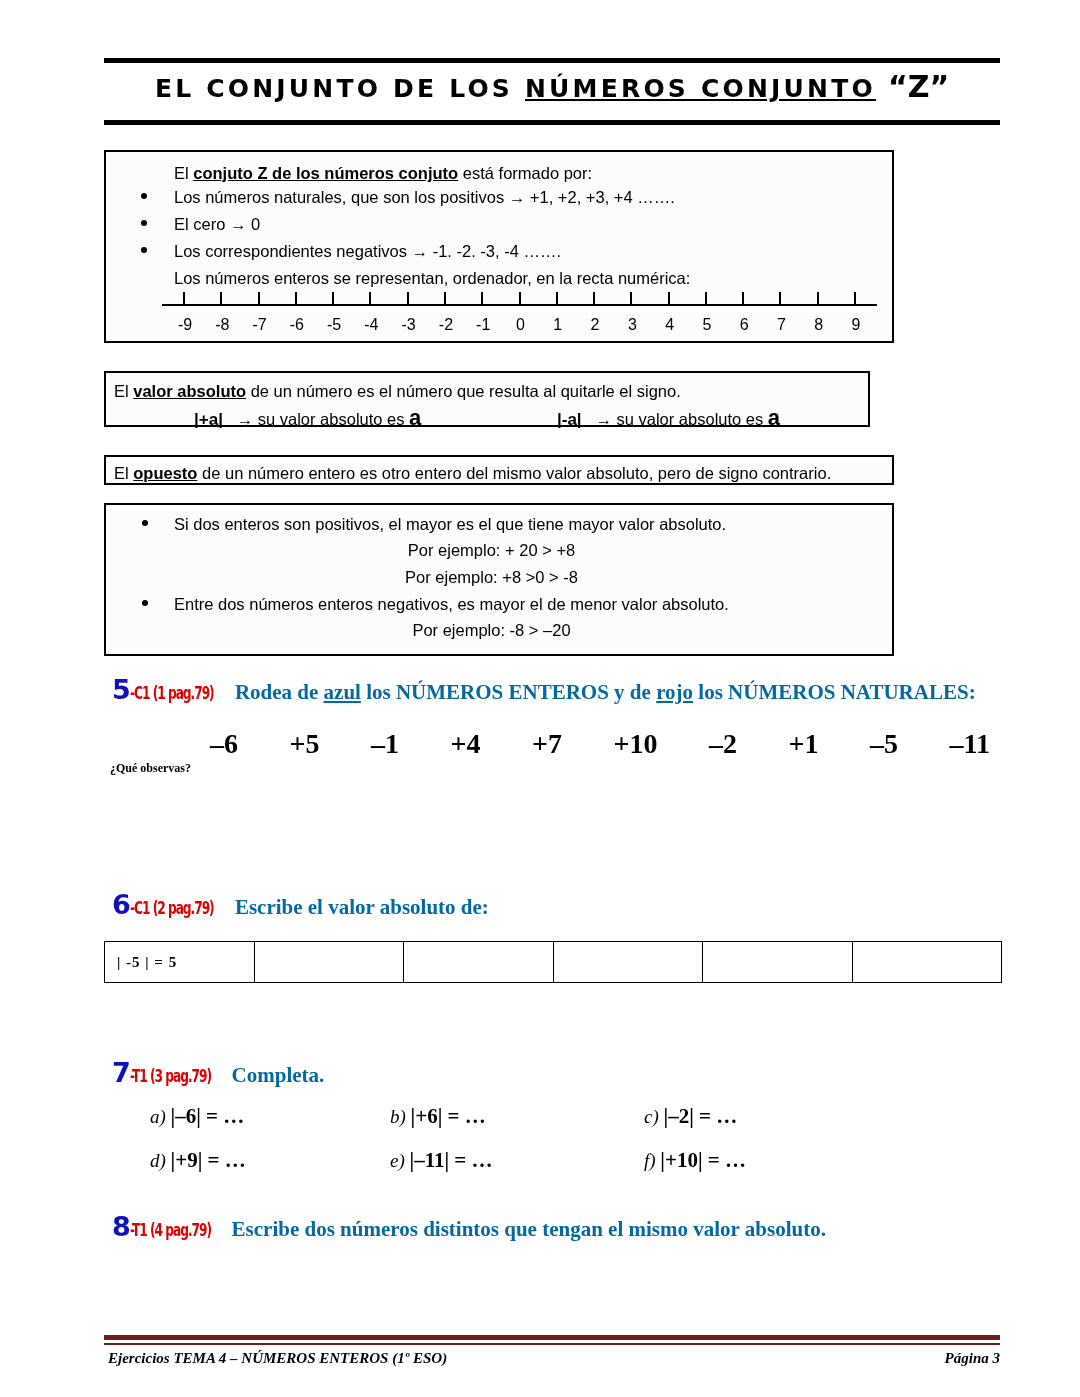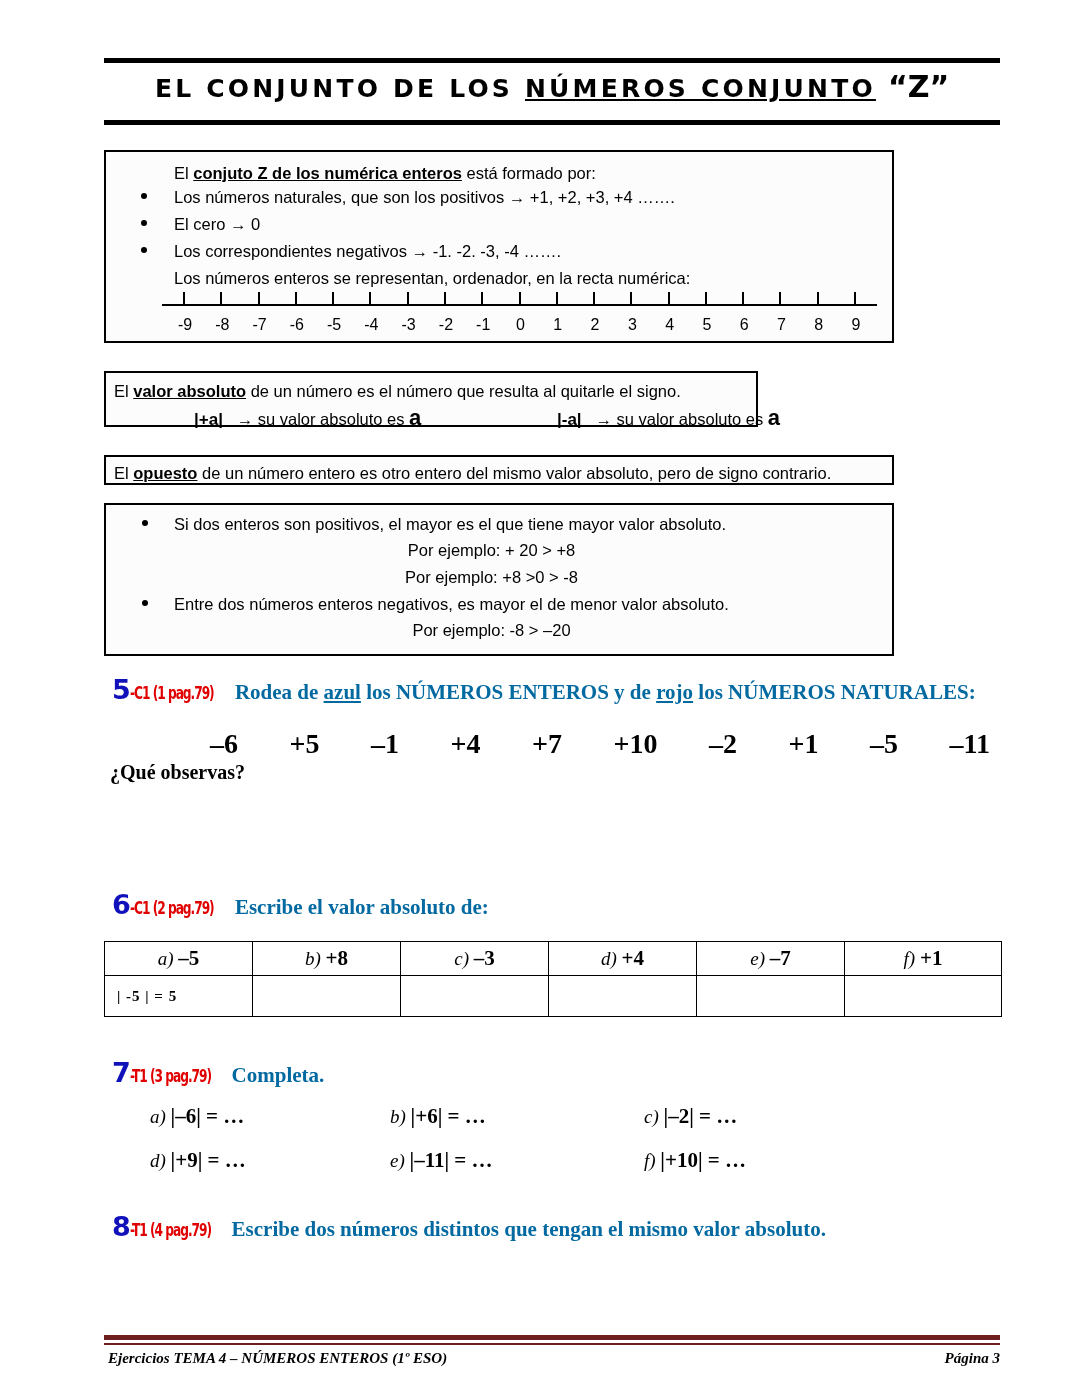--- a/index.html
+++ b/index.html
@@ -122,21 +122,21 @@
     top: 28px;
     font-size: 16px;
     text-align: center;
     width: 30px;
     margin-left: -14px;
   }
 
   
   #box-valor {
     left: 104px; top: 371px;
-    width: 654px; height: 56px; text-align: right;
+    width: 766px; height: 56px; text-align: right;
   }
   .b2-line1 {
     position: absolute;
     left: 8px; top: 5px;
     white-space: nowrap;
   }
   .b2-line1 b { text-decoration: underline; }
   .b2-row {
     position: absolute;
     left: 8px; top: 28px;
@@ -231,21 +231,21 @@
     font-size: 28px;
     display: flex;
     justify-content: space-between;
     white-space: nowrap;
   }
   #ex5-q {
     position: absolute;
     left: 110px; top: 761px;
     font-family: "Liberation Serif", serif;
     font-weight: bold;
-    font-size: 20px;
+    font-size: 12px;
   }
 
   #ex6-head { left: 112px; top: 891px; }
 
   
   #ex6-table {
     position: absolute;
     left: 104px; top: 941px;
     width: 898px;
     border-collapse: collapse;
@@ -326,21 +326,21 @@
 <div class="page">
 
   <div class="title-rule-top"></div>
   <div class="doc-title">
     <span>EL CONJUNTO DE LOS </span><span class="u">NÚMEROS CONJUNTO</span><span class="zq">“Z”</span>
   </div>
   <div class="title-rule-bottom"></div>
 
   <div class="box" id="box-conjunto">
     <div class="b1-head">
-      <span>El </span><b>conjuto Z de los numérica enteros</b><span> está formado por:</span>
+      <span>El </span><b>conjuto Z de los números conjuto</b><span> está formado por:</span>
     </div>
 
     <div class="bullet-list">
       <div class="bl-item">
         <span class="dot"></span>
         <span>Los números naturales, que son los positivos → +1, +2, +3, +4 …….</span>
       </div>
       <div class="bl-item">
         <span class="dot"></span>
         <span>El cero → 0</span>
@@ -452,28 +452,20 @@
       <span>–5</span>
       <span>–11</span>
     </div>
   <div id="ex5-q">¿Qué observas?</div>
 
   <div class="ex-head" id="ex6-head">
     <span class="ex-num">6</span><span class="ex-ref">-C1 (2 pag.79)</span><span class="ex-text">Escribe el valor absoluto de:</span>
   </div>
   <table id="ex6-table">
     <tbody>
-      <tr class="hdr" id="ex6-row-head">
-          <td style="width: 16.5%;"><span class="cell-it">a) </span><span class="cell-bd">–5</span></td>
-          <td style="width: 16.5%;"><span class="cell-it">b) </span><span class="cell-bd">+8</span></td>
-          <td style="width: 16.5%;"><span class="cell-it">c) </span><span class="cell-bd">–3</span></td>
-          <td style="width: 16.5%;"><span class="cell-it">d) </span><span class="cell-bd">+4</span></td>
-          <td style="width: 16.5%;"><span class="cell-it">e) </span><span class="cell-bd">–7</span></td>
-          <td style="width: 17.5%;"><span class="cell-it">f) </span><span class="cell-bd">+1</span></td>
-        </tr>
       <tr class="ans" id="ex6-row-ans">
           <td class="ans-first" style="text-align: left; padding-left: 12px;">| -5 |  =  5</td>
           <td></td>
           <td></td>
           <td></td>
           <td></td>
           <td></td>
         </tr>
     </tbody>
   </table>

